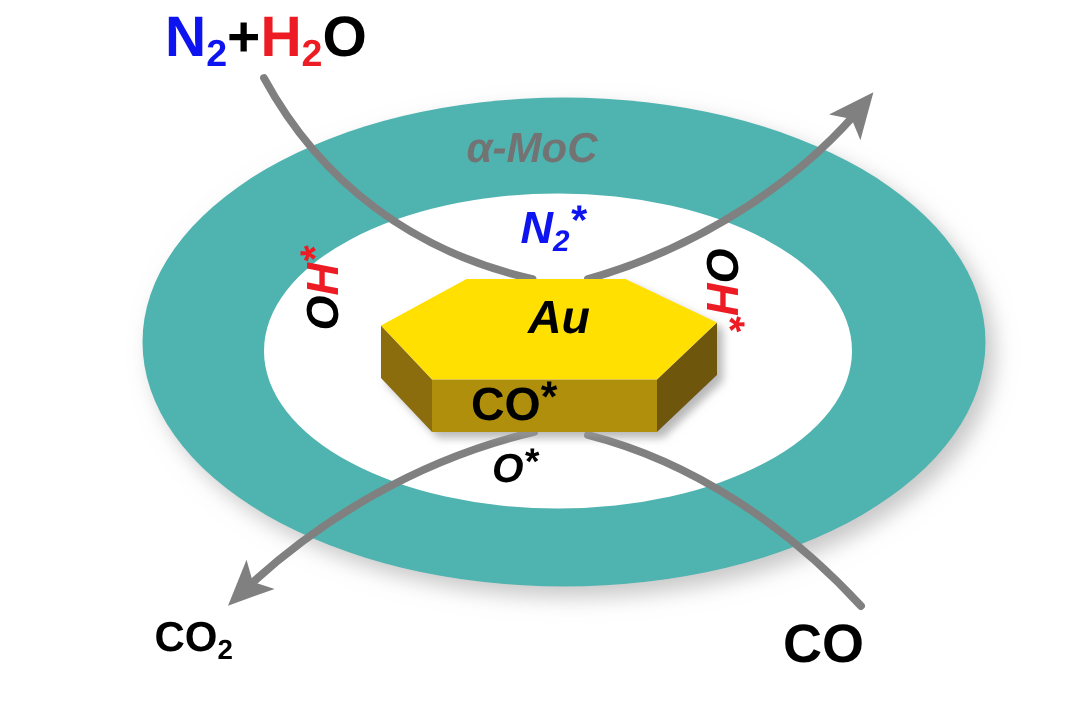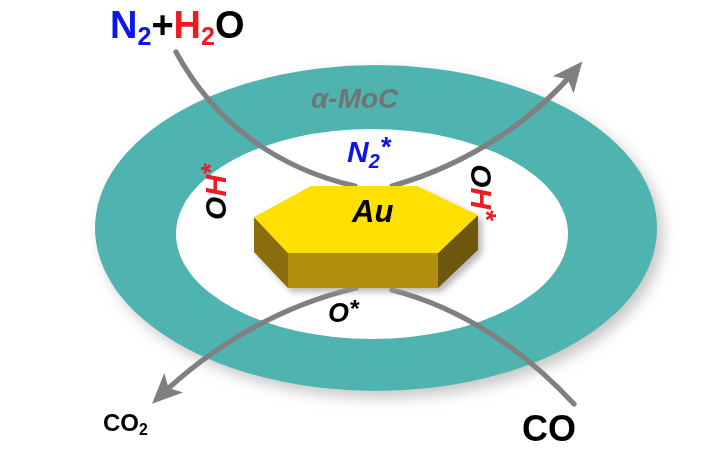--- a/index.html
+++ b/index.html
@@ -47,21 +47,21 @@
     font-size: 38px;
   }
   #label-product-nh3 {
     left: 549px;
     top: 6px;
     font-size: 38px;
   }
   #label-co2 {
     left: 103px;
     top: 411px;
-    font-size: 24px;
+    font-size: 28px;
   }
   #label-co {
     left: 522px;
     top: 411px;
     font-size: 36px;
   }
 
   
   #label-amoc {
     left: 311px;
@@ -188,14 +188,17 @@
   <div class="lbl" id="label-oh-left">
     <span class="black">O</span><span class="red">H</span><span class="red star">*</span>
   </div>
 
   <div class="lbl" id="label-oh-right">
     <span class="black">O</span><span class="red">H</span><span class="red star">*</span>
   </div>
 
   <div class="lbl" id="label-au">Au</div>
 
+  <div class="lbl" id="label-co-ads">
+    <span>CO</span><span class="star">*</span>
+  </div>
 
 </div>
 
 </body></html>

